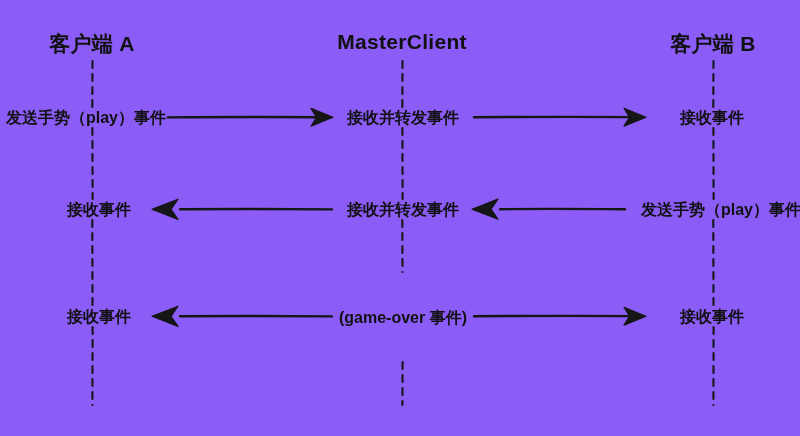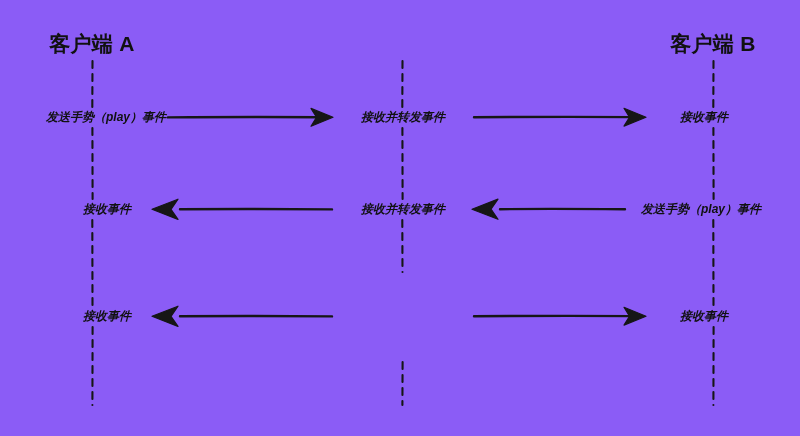--- a/index.html
+++ b/index.html
@@ -23,27 +23,26 @@
     font-size: 21px;
     font-weight: bold;
     color: #111111;
     letter-spacing: 0.3px;
     white-space: nowrap;
     transform: translateX(-50%);
     text-align: center;
   }
   .msg-label {
     position: absolute;
-    font-size: 12px;
+    font-size: 16px;
     font-weight: bold;
     color: #111111;
     white-space: nowrap;
     line-height: 21px;
     text-align: center;
-    font-style: italic;
   }
   .msg-label.center {
     transform: translate(-50%, -50%);
   }
   .msg-label.left-of {
     transform: translate(-100%, -50%);
     text-align: right;
   }
   .msg-label.right-of {
     transform: translate(0, -50%);
@@ -131,28 +130,30 @@
     </g>
 
     <g>
       <path class="arrow-line" d="M474 316.3 Q560 315.5 632 316.1"></path>
       <path class="arrow-head" d="M646 316.2 L624 307.3 L629.5 316.2 L624 325.1 Z"></path>
     </g>
 
   </svg>
 
   <div class="lane-title" style="left:92px; top:30px;">客户端 A</div>
+  <div class="lane-title" style="left:402px; top:30px;">MasterClient</div>
   <div class="lane-title" style="left:713px; top:30px;">客户端 B</div>
 
   <div class="msg-label left-of" style="left:166px; top:117px;">发送手势（play）事件</div>
   <div class="msg-label center" style="left:403px; top:117px;">接收并转发事件</div>
   <div class="msg-label right-of" style="left:680px; top:117px;">接收事件</div>
 
   <div class="msg-label left-of" style="left:131px; top:209px;">接收事件</div>
   <div class="msg-label center" style="left:403px; top:209px;">接收并转发事件</div>
   <div class="msg-label right-of" style="left:641px; top:209px;">发送手势（play）事件</div>
 
   <div class="msg-label left-of" style="left:131px; top:316px;">接收事件</div>
   <div class="msg-label center" style="left:403px; top:317px;">
+    <div>(game-over 事件)</div>
   </div>
   <div class="msg-label right-of" style="left:680px; top:316px;">接收事件</div>
 
 </div>
 
 </body></html>

